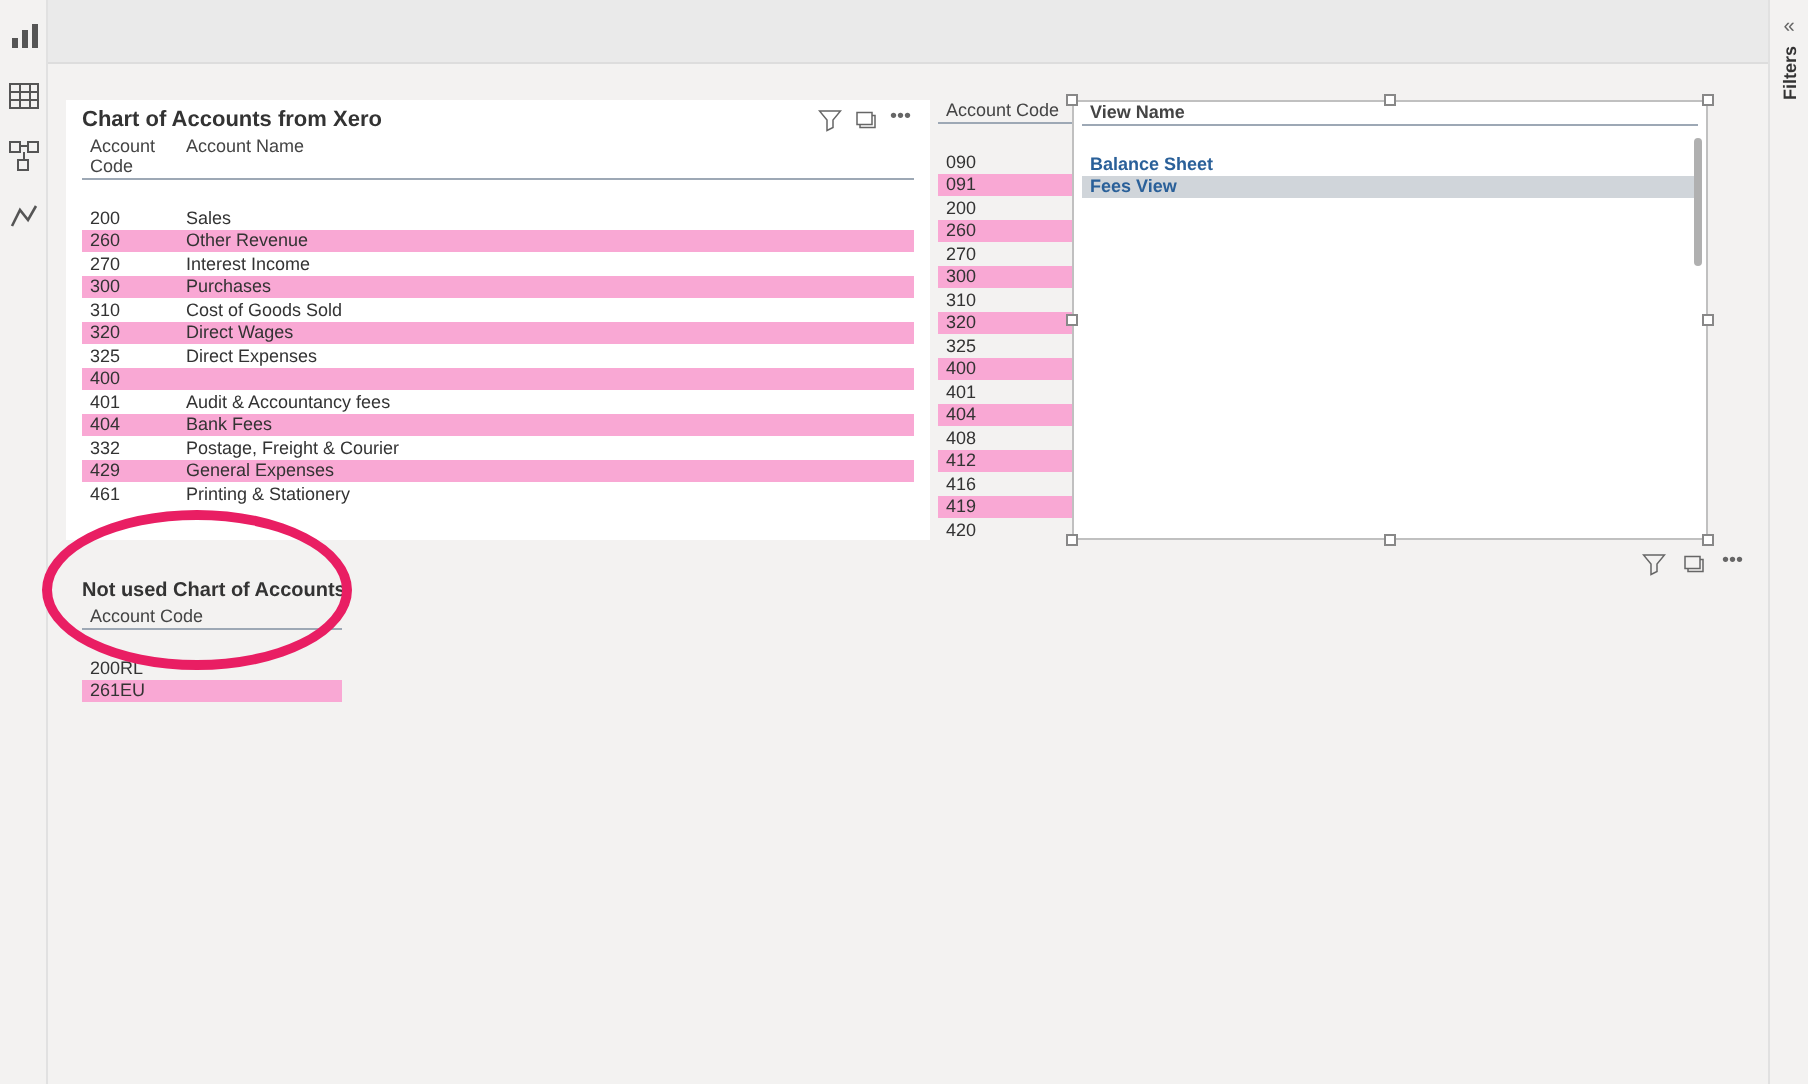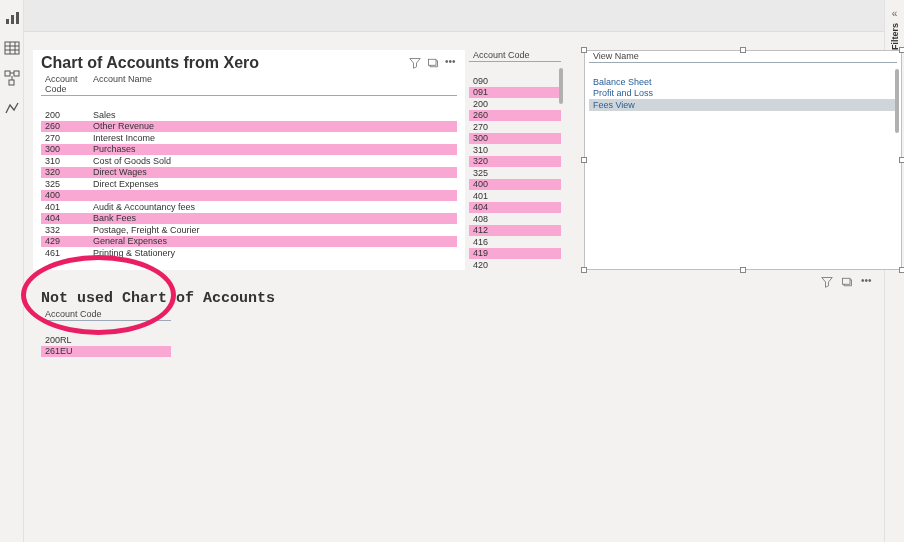--- a/index.html
+++ b/index.html
@@ -12,21 +12,21 @@
 .right-rail .chevrons { font-size: 10px; color: #666; cursor: pointer; margin-bottom: 4px; }
 .right-rail .filters-label { font-size: 9px; color: #333; writing-mode: vertical-rl; transform: rotate(180deg); font-weight: 600; cursor: pointer; }
 
 .topbar { position: absolute; left: 24px; right: 20px; top: 0; height: 32px; background: #eaeaea; border-bottom: 1px solid #ddd; }
 
 .canvas { position: absolute; left: 24px; right: 20px; top: 34px; bottom: 0; }
 
 .visual { position: absolute; background: #fff; }
 .visual.selected { border: 1px solid #c0c0c0; }
 .visual-header { display: flex; justify-content: space-between; align-items: center; padding: 4px 8px 2px 8px; }
-.visual-title { font-size: 16px; font-weight: 600; color: #333; }
+.visual-title { font-size: 11px; font-weight: 600; color: #333; }
 .visual-actions { display: flex; gap: 6px; align-items: center; }
 .ic { width: 12px; height: 12px; color: #666; cursor: pointer; }
 
 .tbl { font-size: 9px; color: #333; }
 .tbl .row { display: flex; height: 11.5px; align-items: center; }
 .tbl .row.alt { background: #f9a8d4; }
 .tbl .hdr { display: flex; border-bottom: 1px solid #9da8b5; padding-bottom: 1px; margin-bottom: 13px; }
 .tbl .hdr span { color: #444; font-size: 9px; }
 .c-code { width: 48px; padding-left: 4px; }
 .c-name { flex: 1; padding-left: 4px; }
@@ -43,21 +43,21 @@
 .h-lm { left: -4px; top: 50%; margin-top: -3px; }
 .h-rm { right: -4px; top: 50%; margin-top: -3px; }
 .h-tl { top: -4px; left: -4px; }
 .h-tr { top: -4px; right: -4px; }
 .h-bl { bottom: -4px; left: -4px; }
 .h-br { bottom: -4px; right: -4px; }
 
 
 #vis-coa { left: 9px; top: 16px; width: 432px; height: 220px; }
 #vis-codes { left: 441px; top: 16px; width: 100px; height: 220px; background: transparent; }
-#vis-views { left: 560px; top: 16px; width: 318px; height: 220px; }
+#vis-views { left: 512px; top: 16px; width: 318px; height: 220px; font-weight: bold; }
 #vis-notused { left: 9px; top: 240px; width: 846px; height: 260px; }
 
 .highlight-row { background: #d0d5da !important; }
 
 .ellipse-annot { position: absolute; border: 5px solid #e91e63; border-radius: 50%; width: 155px; height: 80px; left: 21px; top: 255px; pointer-events: none; z-index: 50; }
 </style>
 </head>
 <body>
 
 <div class="left-rail">
@@ -230,23 +230,20 @@
   </div>
 
   <div id="vis-views" class="visual selected">
     <div class="tbl mini-tbl" id="views-tbl" style="padding:0 4px;">
         <div class="hdr">
           <span class="mini-col">View Name</span>
         </div>
         <div class="row">
           <span class="mini-col" style="color:#2a6099;width:auto;">Balance Sheet</span>
         </div>
-        <div class="row">
-          <span class="mini-col" style="color:#2a6099;width:auto;">Profit and Loss</span>
-        </div>
         <div class="row highlight-row">
           <span class="mini-col" style="color:#2a6099;width:auto;">Fees View</span>
         </div>
       </div>
     <div class="scrollbar-v">
         <div class="scrollbar-thumb" style="height:64px;"></div>
       </div>
     <div class="handle h-tl"></div>
     <div class="handle h-tr"></div>
     <div class="handle h-bl"></div>
@@ -262,21 +259,21 @@
       <svg class="ic" viewBox="0 0 16 16">
           <path d="M1 2h14l-5 6v5l-4 2v-7z" fill="none" stroke="currentColor"></path>
         </svg>
       <svg class="ic" viewBox="0 0 16 16">
           <rect x="2" y="3" width="10" height="8" fill="none" stroke="currentColor"></rect>
           <path d="M12 5h2v8H4v-2" fill="none" stroke="currentColor"></path>
         </svg>
       <span class="ic" style="font-size:10px;line-height:1;">•••</span>
     </div>
     <div style="padding:0 8px;">
-      <div class="visual-title" style="font-size:15px;font-family:Liberation Mono, monospace;">Not used Chart of Accounts</div>
+      <div class="visual-title" style="font-size:10px;">Not used Chart of Accounts</div>
       <div class="tbl mini-tbl" id="notused-tbl" style="width:130px;margin-top:2px;">
           <div class="hdr">
             <span class="mini-col">Account Code</span>
           </div>
           <div class="row">
             <span class="mini-col">200RL</span>
           </div>
           <div class="row alt">
             <span class="mini-col">261EU</span>
           </div>

